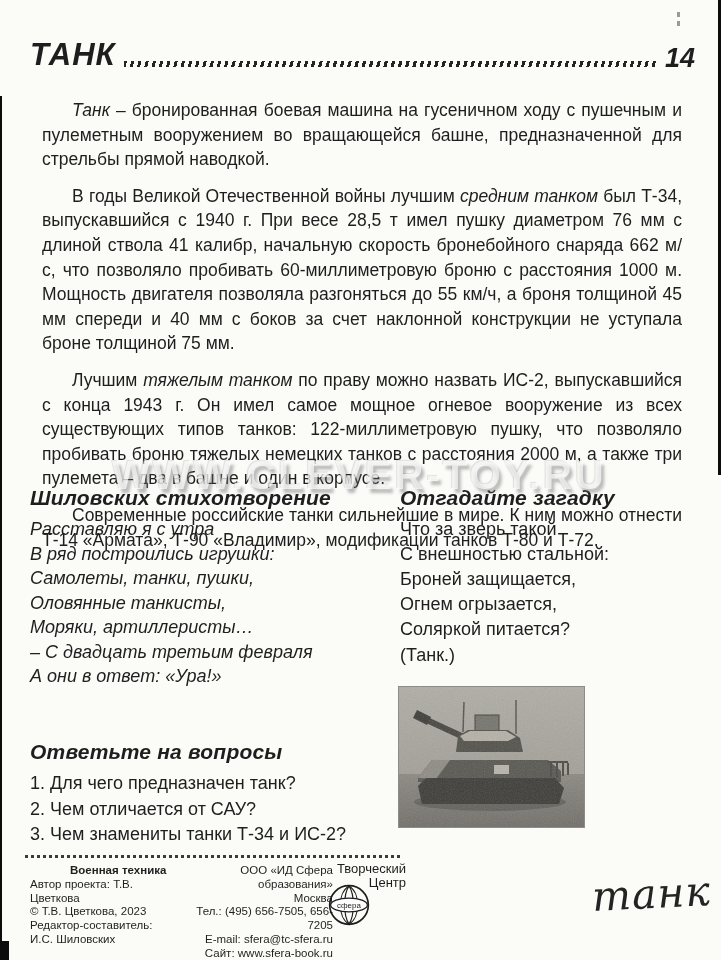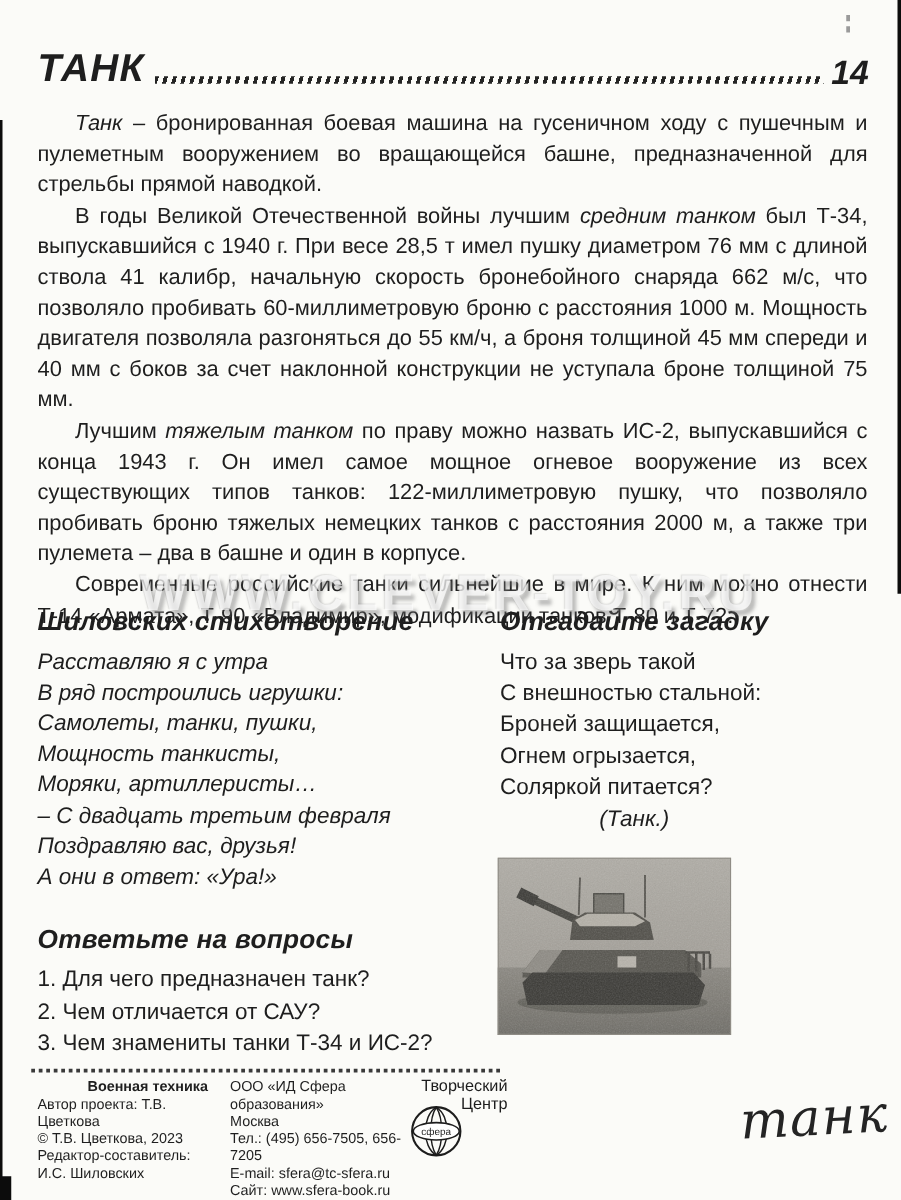--- a/index.html
+++ b/index.html
@@ -17,52 +17,52 @@
 
   
   .header { position:absolute; left:30px; right:26px; top:38px; display:flex; align-items:flex-end; }
   .header h1 { margin:0; font-size:31px; line-height:34px; font-style:italic; font-weight:bold; letter-spacing:1px; }
   .leader { flex:1; height:6px; margin:0 6px 5px 8px;
     background:repeating-linear-gradient(105deg,#242424 0 3px, transparent 3px 7px); }
   .pagenum { font-size:27px; font-weight:bold; font-style:italic; line-height:28px; }
 
   
   .body-text { position:absolute; left:30px; right:27px; top:86px; font-size:17.5px; line-height:24.6px; text-align:justify; }
-  .body-text p { margin:0; text-indent:30px; }
+  .body-text p { margin:12px; text-indent:30px; }
   .i { font-style:italic; }
 
   
   .watermark {
     position:absolute; left:112px; top:453px; z-index:6; white-space:nowrap;
     font-size:40px; font-weight:bold; letter-spacing:3px;
     color:rgba(255,255,255,0.68);
     text-shadow:3px 4px 3px rgba(110,110,110,0.45), -1px -1px 1px rgba(160,160,160,0.30);
     pointer-events:none;
   }
 
   .section-heading { margin:0 0 7px 0; font-size:21px; font-weight:bold; font-style:italic; letter-spacing:0.2px; }
 
   .poem { position:absolute; left:30px; top:486px; width:362px; }
   .poem .line { font-size:18px; line-height:24.5px;font-style:italic; }
 
   .riddle { position:absolute; left:400px; top:486px; width:225px; }
   .riddle .line { font-size:18px; line-height:25px; }
-  .riddle .answer { font-size:18px; font-style:italic; text-align:center; padding-right:10px; margin-top:3px; }
+  .riddle .answer { font-size:18px; text-align:left; padding-right:10px; margin-top:3px; }
 
   .questions { position:absolute; left:30px; top:740px; width:375px; }
   .questions .line { font-size:18px; line-height:25.5px; }
 
   .photo { position:absolute; left:398px; top:686px; width:187px; height:142px; margin:0; }
   .photo svg { display:block; width:100%; height:100%; }
 
   
   .footer-rule { position:absolute; left:25px; top:855px; width:375px; border-top:3px dotted #3a3a3a; }
   .fcol { position:absolute; top:864px; font-size:11.5px; line-height:13.8px; color:#1f1f1f; }
   .fcol1 { left:30px;  width:142px; }
-  .fcol2 { left:184px; width:160px; }
+  .fcol2 { left:173px; width:160px;text-align:right; }
   .fcol .b { font-weight:bold;padding-left:40px; }
 
   .logo { position:absolute; left:328px; top:862px; width:78px; height:68px; }
   .logo .lt { position:absolute; right:0; top:0; text-align:right; font-size:13px; line-height:13.5px; color:#1d1d1d; }
   .logo svg { position:absolute; left:0; top:22px; width:42px; height:42px; }
 
   .handwriting {
     position:absolute; left:592px; top:870px;
     font-family:"DejaVu Serif", serif; font-style:italic;
     font-size:41px; letter-spacing:1px; color:#242424;
@@ -93,24 +93,23 @@
     <p><span>Современные российские танки сильнейшие в мире. К ним можно отнести Т-14 «Армата», Т-90 «Владимир», модификации танков Т-80 и Т-72.</span></p>
   </main>
 
   <div class="watermark">WWW.CLEVER-TOY.RU</div>
 
   <section class="poem">
     <h2 class="section-heading">Шиловских стихотворение</h2>
     <div class="line">Расставляю я с утра</div>
     <div class="line">В ряд построились игрушки:</div>
     <div class="line">Самолеты, танки, пушки,</div>
-    <div class="line">Мощность танкисты,</div>
+    <div class="line">Оловянные танкисты,</div>
     <div class="line">Моряки, артиллеристы…</div>
     <div class="line">– С двадцать третьим февраля</div>
-    <div class="line">Поздравляю вас, друзья!</div>
     <div class="line">А они в ответ: «Ура!»</div>
   </section>
 
   <section class="riddle">
     <h2 class="section-heading">Отгадайте загадку</h2>
     <div class="line">Что за зверь такой</div>
     <div class="line">С внешностью стальной:</div>
     <div class="line">Броней защищается,</div>
     <div class="line">Огнем огрызается,</div>
     <div class="line">Соляркой питается?</div>

